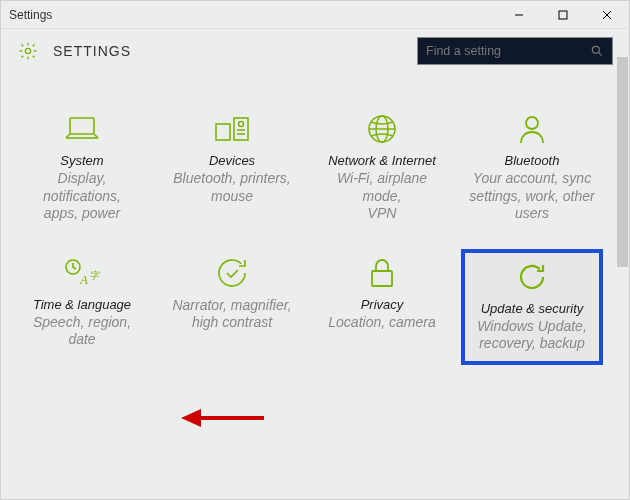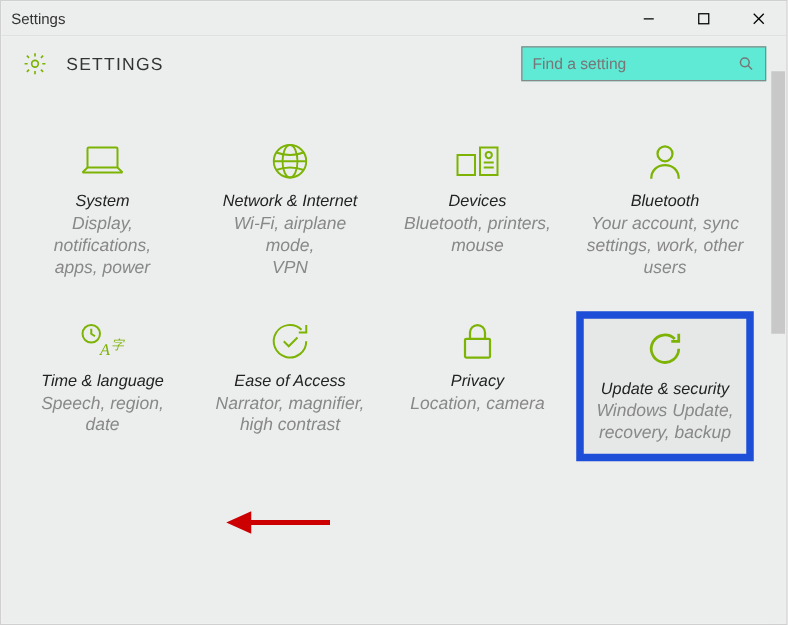--- a/index.html
+++ b/index.html
@@ -47,21 +47,21 @@
   }
   .app-title {
     font-size:14px;
     letter-spacing:1px;
     color:#333;
   }
   .header-spacer { flex:1; }
   .searchbox {
     width:196px; height:28px;
     border:1px solid #888;
-    background:#5eead4;
+    background:#0f172a;
     display:flex; align-items:center;
     padding:0 8px;
     color:#666;
     font-size:12.5px;
     position:relative;
   }
   .searchbox .ph { flex:1; color:#777; }
   .searchbox .mag { color:#777; }
   .grid {
     padding:36px 26px 16px 10px;
@@ -70,21 +70,21 @@
     column-gap:8px;
     row-gap:18px;
     font-style:italic;
   }
   .tile {
     text-align:center;
     padding:6px 4px 8px 4px;
     position:relative;
   }
   .tile.selected {
-    border:6px solid #1d4ed8;
+    border:4px solid #1d4ed8;
     background:#e6e8e7;
   }
   .tile-icon {
     height:36px;
     display:flex;align-items:center;justify-content:center;
     margin-bottom:6px;
     color:#7cb305;
   }
   .tile-title {
     font-size:13px;
@@ -173,47 +173,47 @@
             <path d="M8 20l-4 4M32 20l4 4"></path>
           </svg>
       </div>
       <div class="tile-title">System</div>
       <div class="tile-desc">Display, notifications,
 apps, power</div>
     </div>
 
     <div class="tile">
       <div class="tile-icon">
-        <svg width="34" height="34" viewBox="0 0 34 34" fill="none" stroke="#7cb305" stroke-width="1.5">
-            <circle cx="17" cy="17" r="13"></circle>
-            <ellipse cx="17" cy="17" rx="6" ry="13"></ellipse>
-            <line x1="4" y1="17" x2="30" y2="17"></line>
-            <path d="M6 10 Q17 14 28 10 M6 24 Q17 20 28 24"></path>
-          </svg>
-      </div>
-      <div class="tile-title">Network &amp; Internet</div>
-      <div class="tile-desc">Wi-Fi, airplane mode,
-VPN</div>
-    </div>
-
-    <div class="tile">
-      <div class="tile-icon">
         <svg width="40" height="30" viewBox="0 0 40 30" fill="none" stroke="#7cb305" stroke-width="1.6">
             <rect x="4" y="10" width="14" height="16"></rect>
             <rect x="22" y="4" width="14" height="22"></rect>
             <circle cx="29" cy="10" r="2.5"></circle>
             <line x1="25" y1="16" x2="33" y2="16"></line>
             <line x1="25" y1="20" x2="33" y2="20"></line>
           </svg>
       </div>
       <div class="tile-title">Devices</div>
       <div class="tile-desc">Bluetooth, printers,
 mouse</div>
     </div>
 
+    <div class="tile">
+      <div class="tile-icon">
+        <svg width="34" height="34" viewBox="0 0 34 34" fill="none" stroke="#7cb305" stroke-width="1.5">
+            <circle cx="17" cy="17" r="13"></circle>
+            <ellipse cx="17" cy="17" rx="6" ry="13"></ellipse>
+            <line x1="4" y1="17" x2="30" y2="17"></line>
+            <path d="M6 10 Q17 14 28 10 M6 24 Q17 20 28 24"></path>
+          </svg>
+      </div>
+      <div class="tile-title">Network &amp; Internet</div>
+      <div class="tile-desc">Wi-Fi, airplane mode,
+VPN</div>
+    </div>
+
 
     <div class="tile">
       <div class="tile-icon">
         <svg width="30" height="32" viewBox="0 0 30 32" fill="none" stroke="#7cb305" stroke-width="1.8">
             <circle cx="15" cy="10" r="6"></circle>
             <path d="M4 30c0-7 5-11 11-11s11 4 11 11"></path>
           </svg>
       </div>
       <div class="tile-title">Bluetooth</div>
       <div class="tile-desc">Your account, sync
@@ -235,21 +235,20 @@
     </div>
 
     <div class="tile">
       <div class="tile-icon">
         <svg width="34" height="34" viewBox="0 0 34 34" fill="none" stroke="#7cb305" stroke-width="1.6">
             <path d="M30 17a13 13 0 1 1-3.8-9.2"></path>
             <polyline points="30,4 30,10 24,10"></polyline>
             <path d="M12 17l4 4 7-7"></path>
           </svg>
       </div>
-      <div class="tile-title">Ease of Access</div>
       <div class="tile-desc">Narrator, magnifier,
 high contrast</div>
     </div>
 
     <div class="tile">
       <div class="tile-icon">
         <svg width="28" height="32" viewBox="0 0 28 32" fill="none" stroke="#7cb305" stroke-width="1.8">
             <rect x="4" y="14" width="20" height="15" rx="1"></rect>
             <path d="M8 14V9a6 6 0 0 1 12 0v5"></path>
           </svg>

